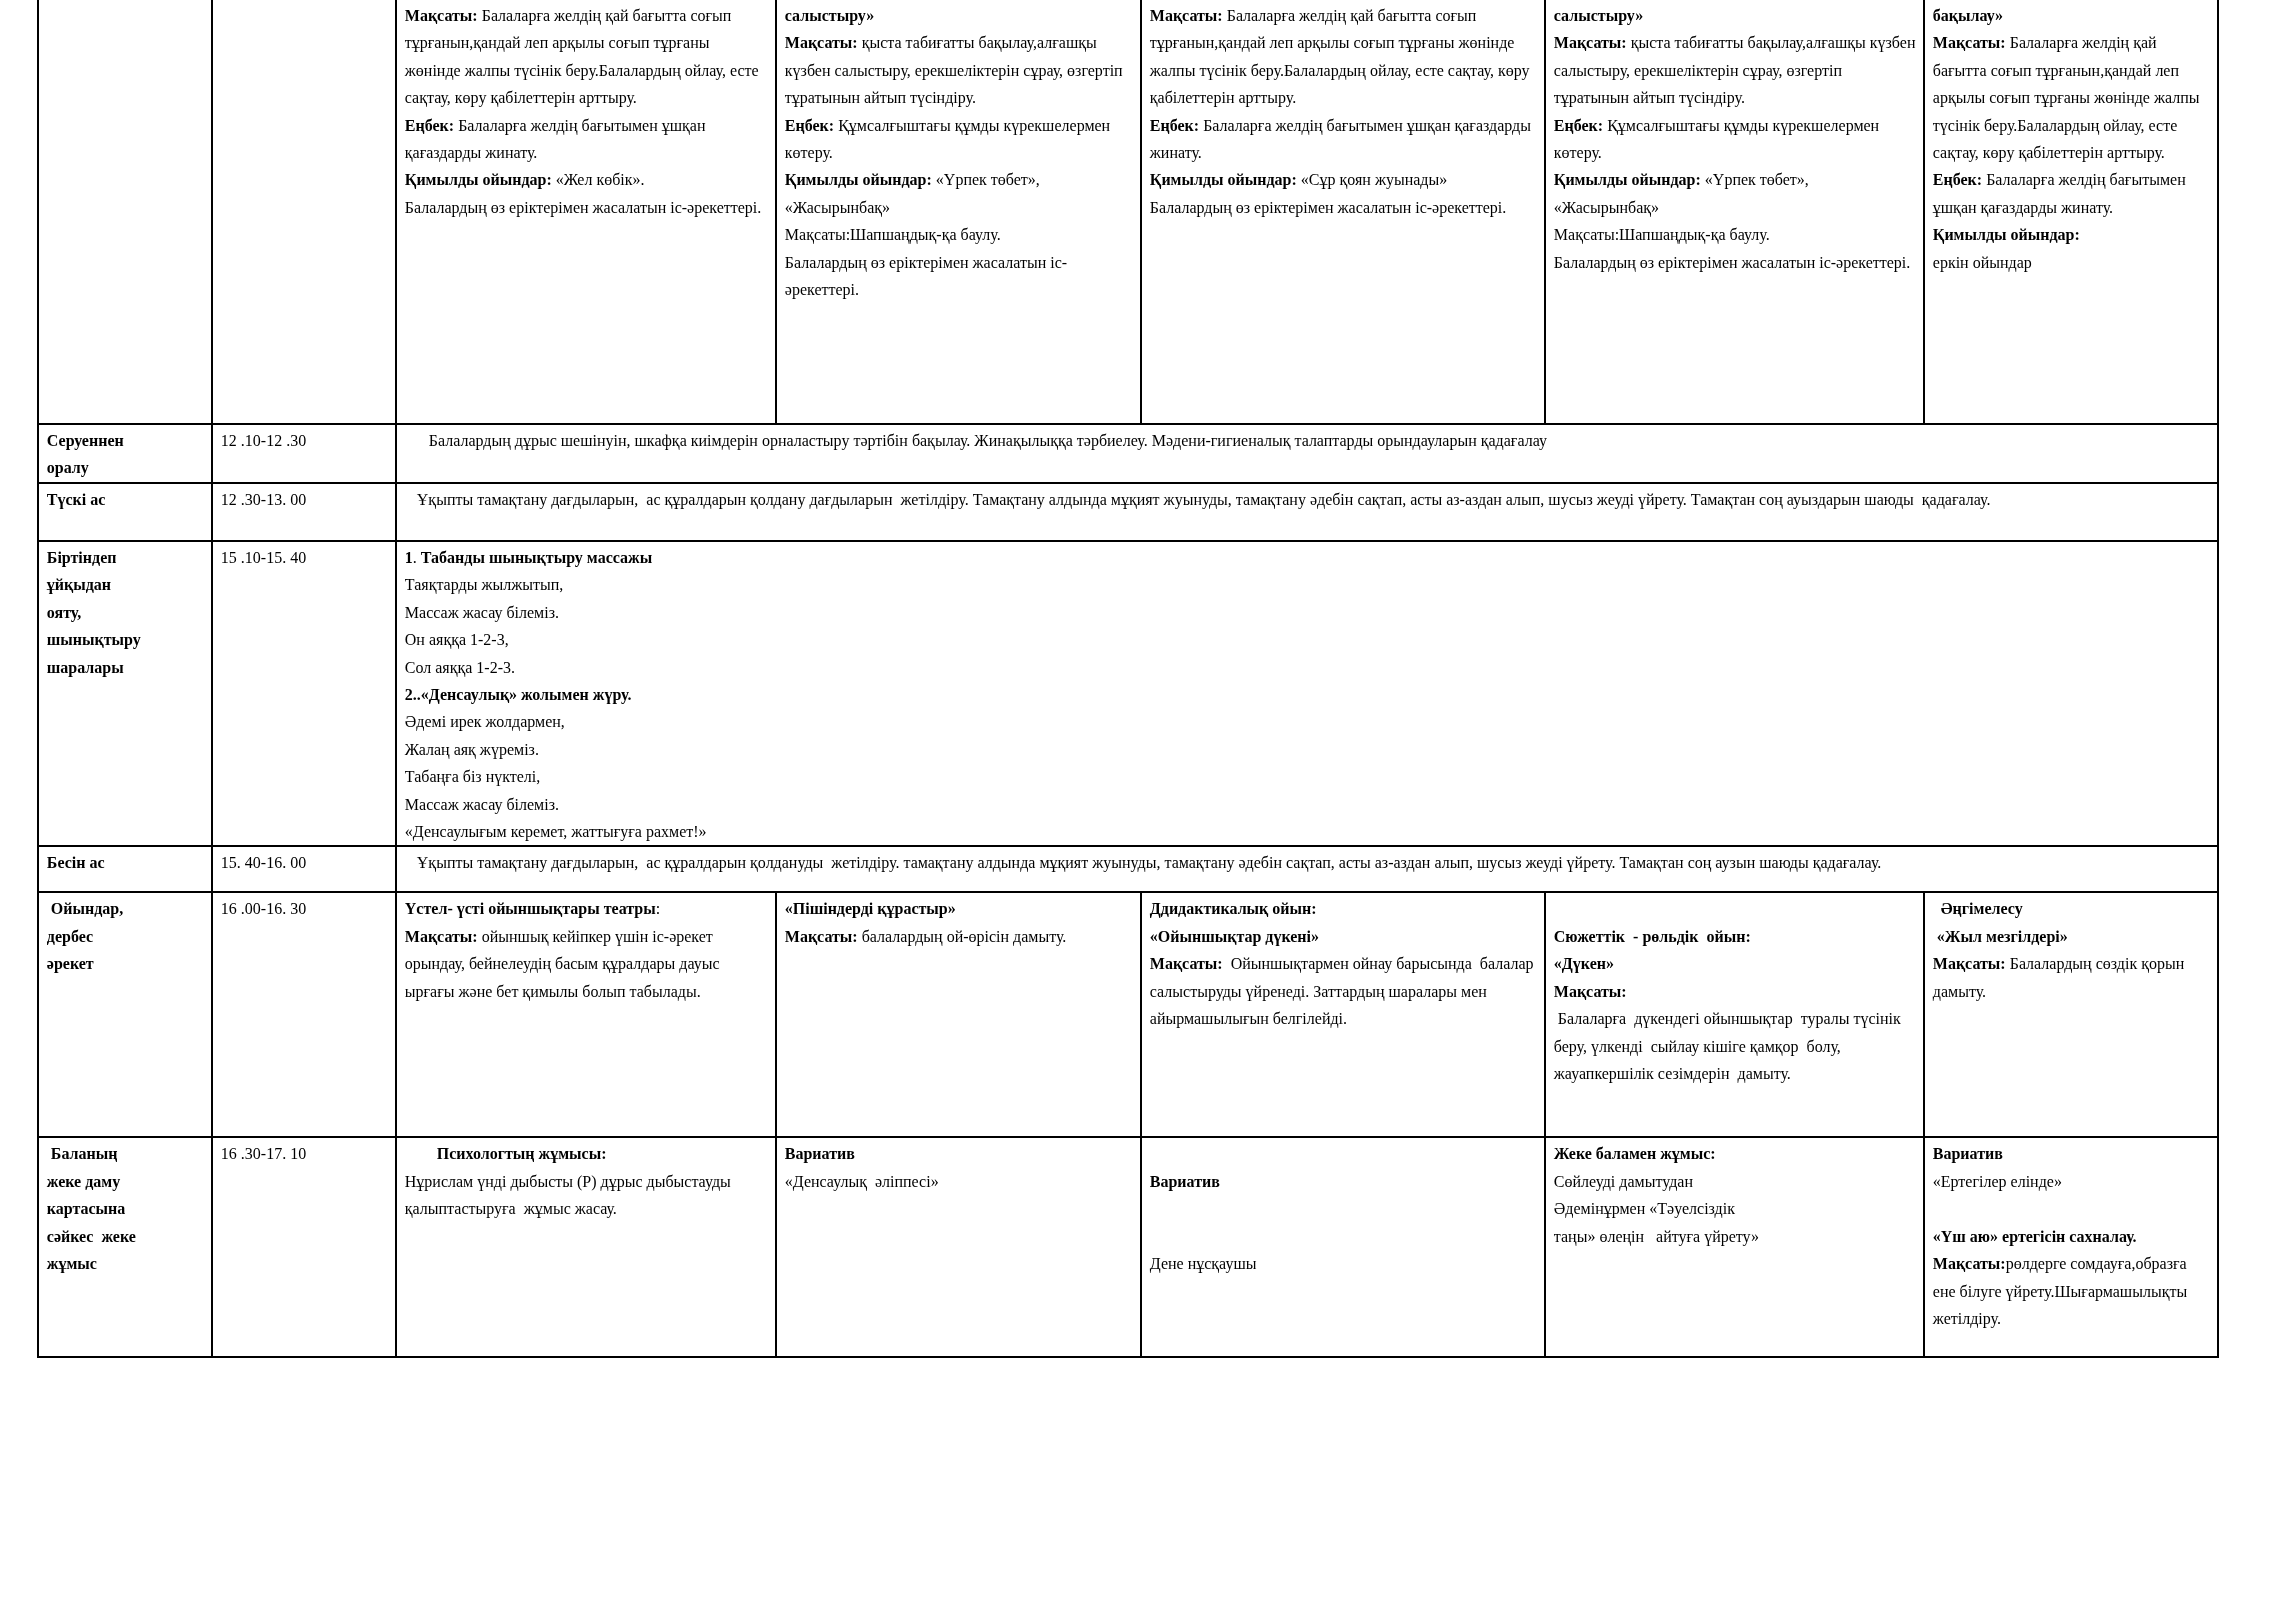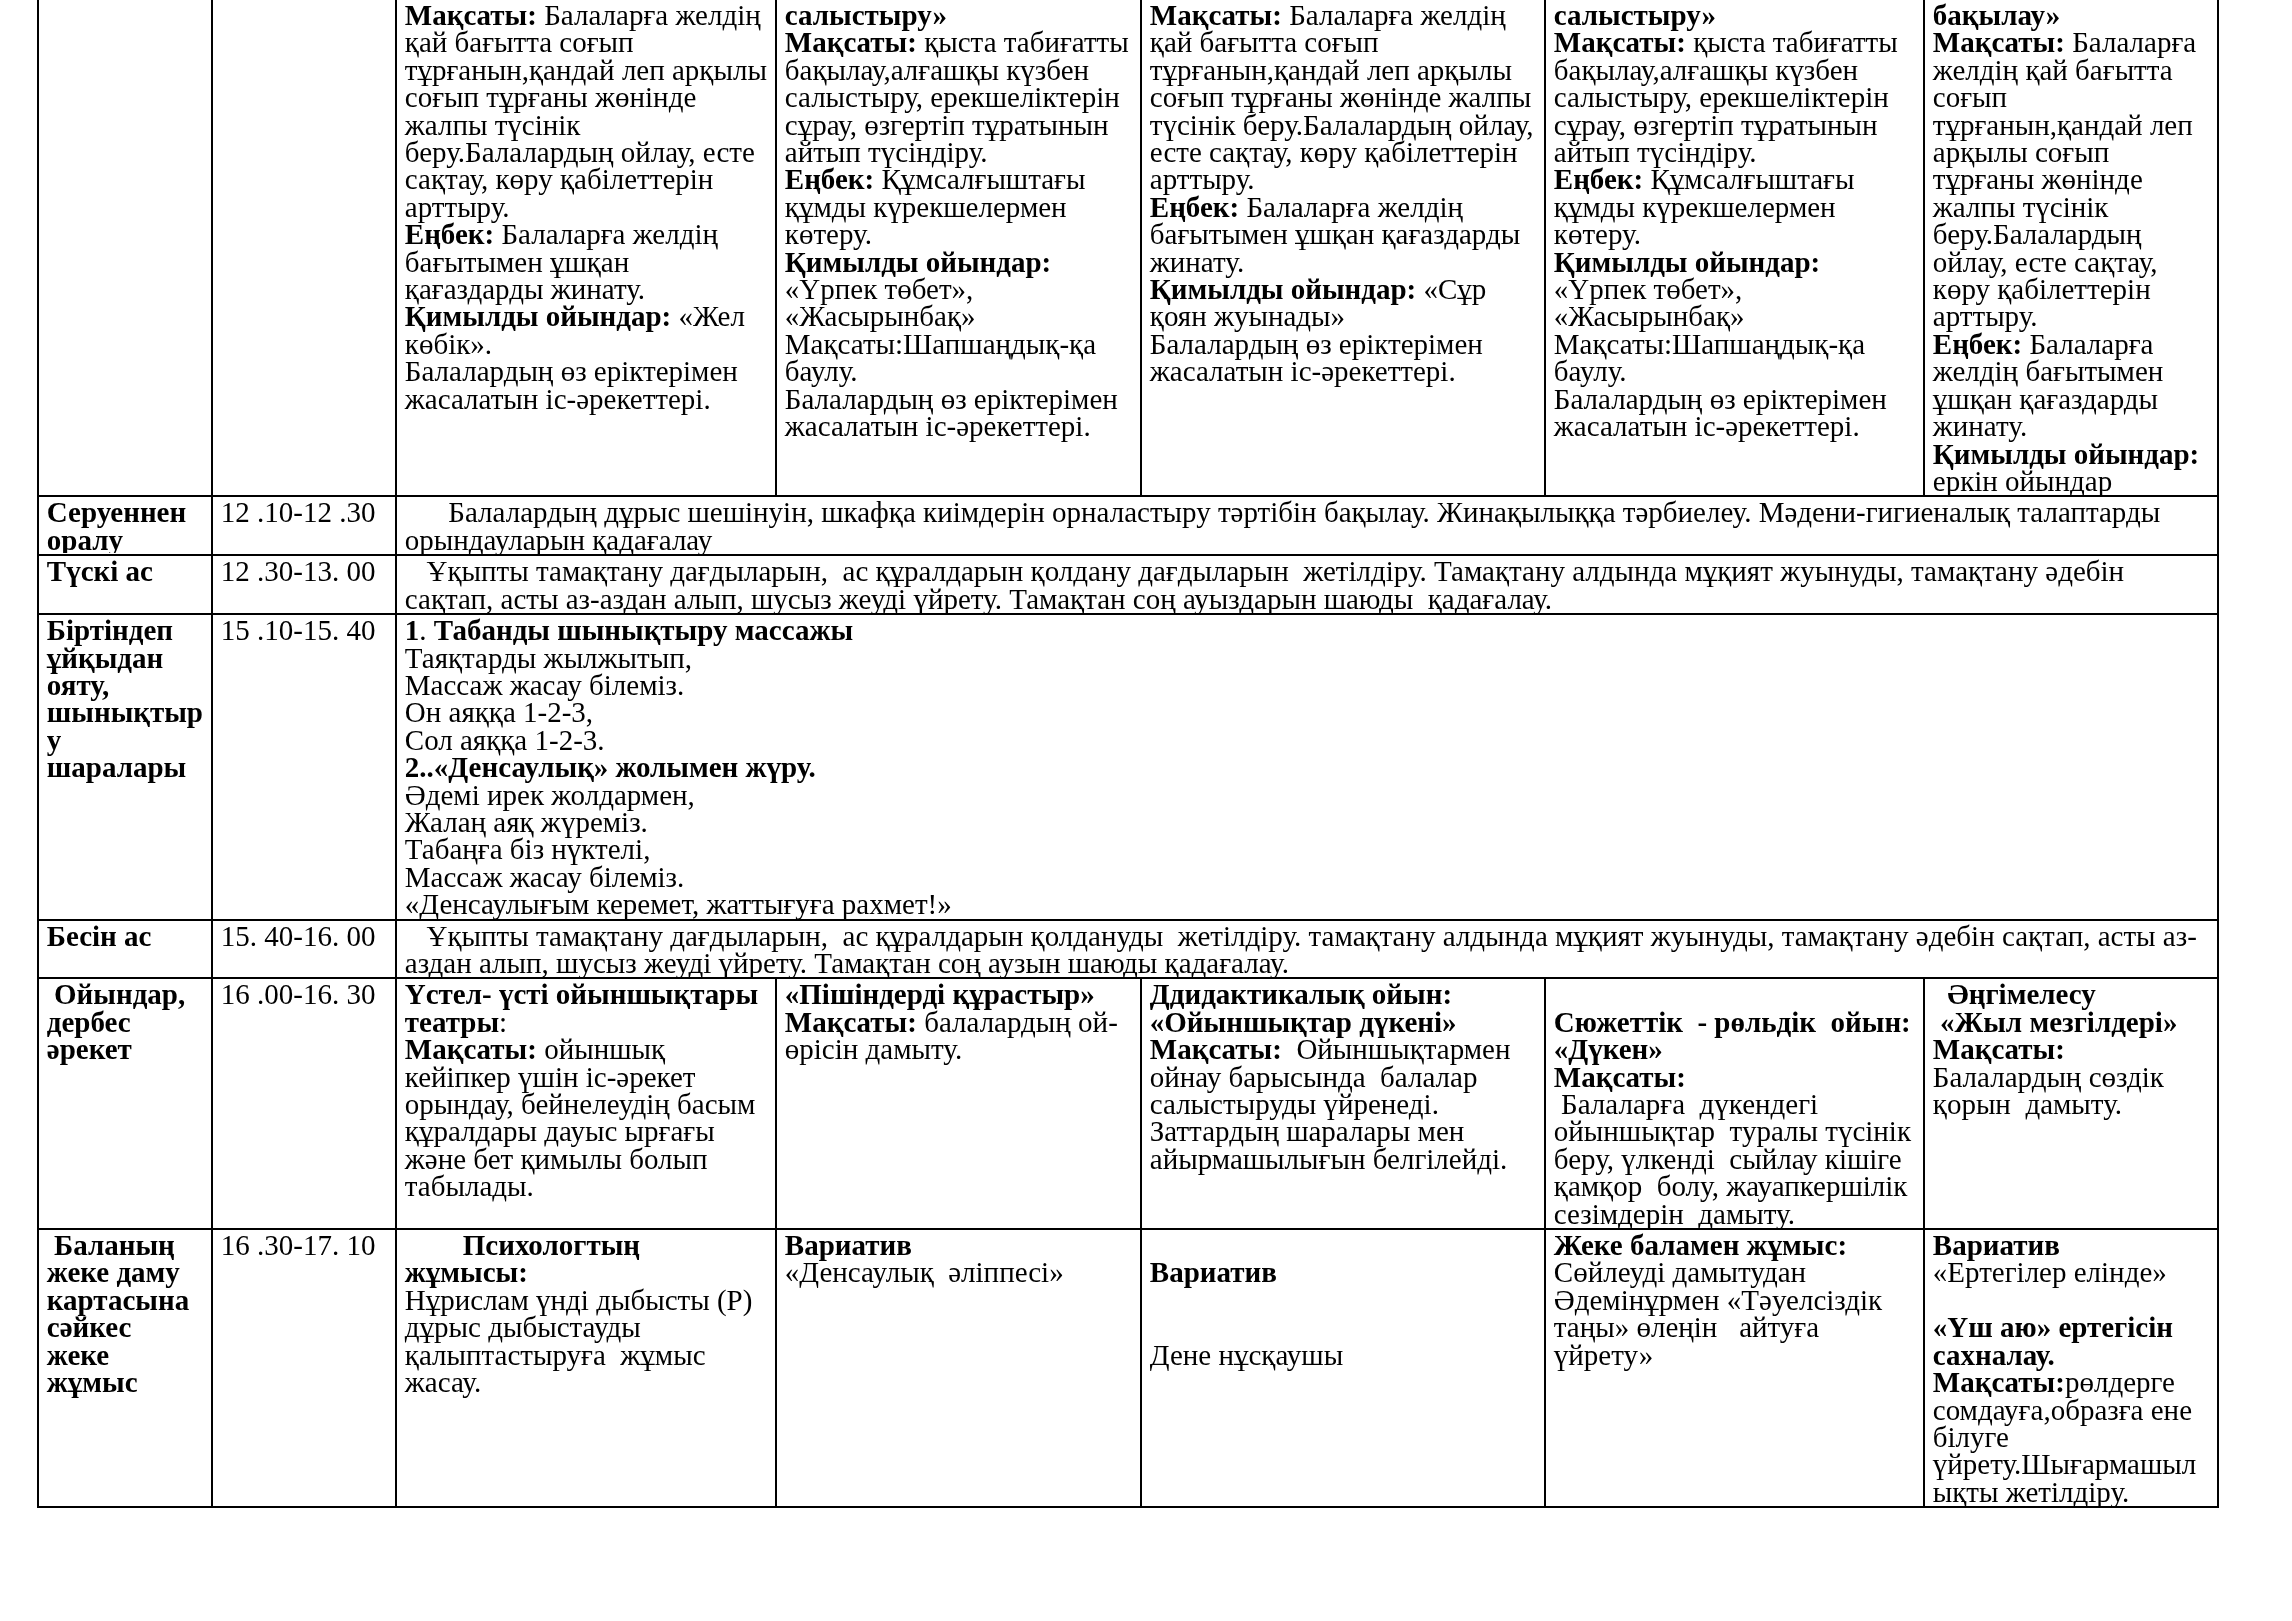--- a/index.html
+++ b/index.html
@@ -1,20 +1,20 @@
 <!DOCTYPE html>
 <html><head>
 <meta charset="utf-8">
 <style>
   html,body{margin:0;padding:0;background:#ffffff;}
   .page{position:relative;width:2293px;height:1621px;background:#ffffff;overflow:hidden;
         font-family:"Liberation Serif","DejaVu Serif",serif;color:#000;}
   table.sched{position:absolute;left:37px;top:0;width:2181px;border-collapse:collapse;table-layout:fixed;}
   table.sched td{border:2px solid #000;vertical-align:top;padding:2px 6.9px 0 7.8px;
-        font-size:29px;line-height:27.4px;white-space:pre-wrap;overflow:hidden;word-wrap:break-word;}
+        font-size:16px;line-height:27.4px;white-space:pre-wrap;overflow:hidden;word-wrap:break-word;}
   tr.r1 td{border-top:none;}
   tr.r1{height:424px}
   tr.r2{height:59px}
   tr.r3{height:58px}
   tr.r4{height:30px}
   tr.r5{height:230px}
   tr.r6{height:46px}
   tr.r7{height:245px}
   tr.r8{height:220px}
   td.lbl{font-weight:bold;padding-left:9.8px;border-radius:16px;}

